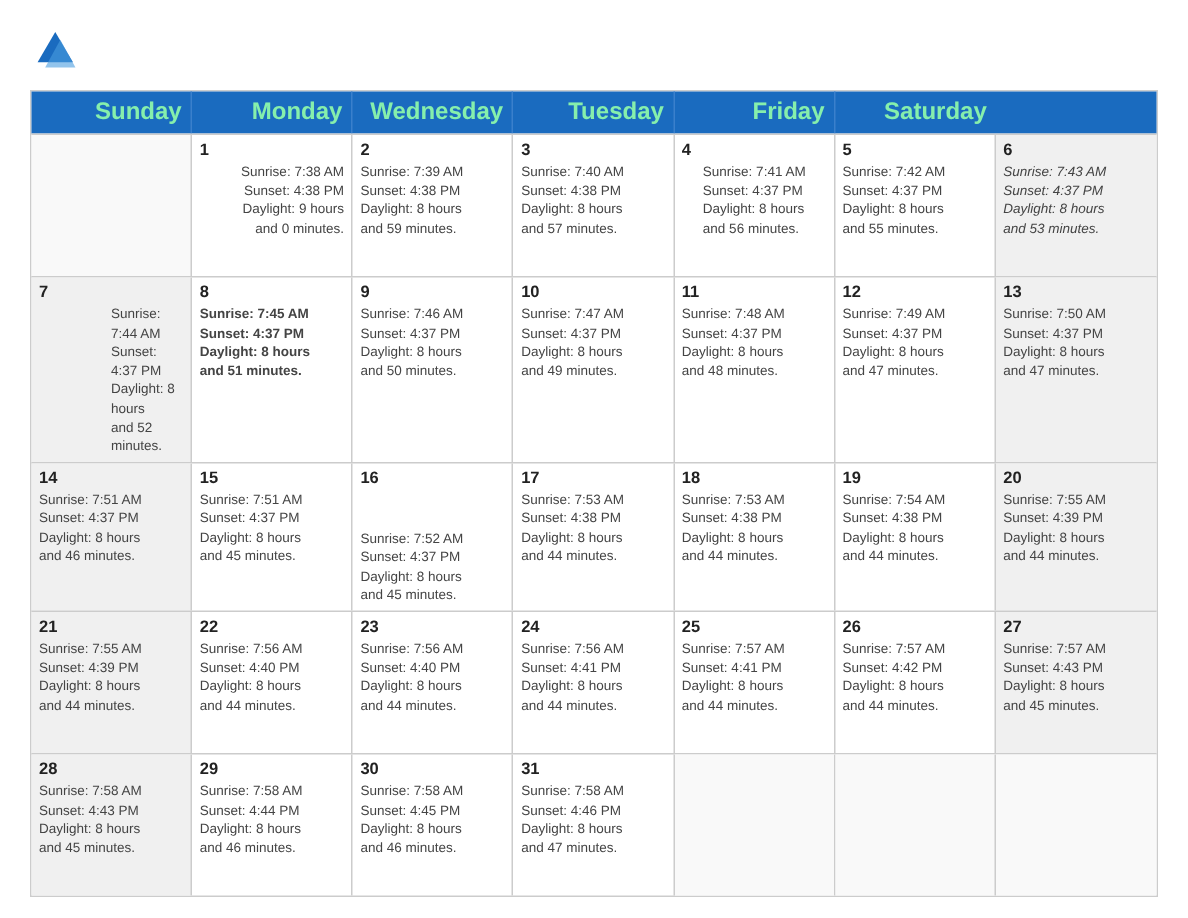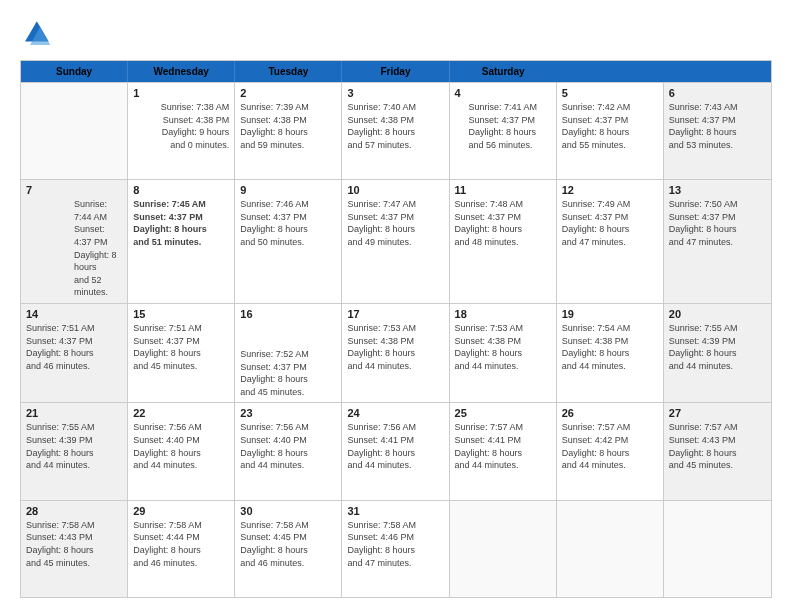--- a/index.html
+++ b/index.html
@@ -58,25 +58,25 @@
       display: flex;
       flex-direction: column;
       border: 1px solid #ccc;
     }
     .cal-header-row {
       display: grid;
       grid-template-columns: repeat(7, 1fr);
       background: #1a6bbf;
     }
     .cal-header-cell {
-      color: #000000;
-      font-size: 10px;
+      color: #86efac;
+      font-size: 16px;
       font-weight: bold;
       padding: 5px 6px;
-      text-align: center;
+      text-align: right;
       border-right: 1px solid #3a80cc;
     }
     .cal-header-cell:last-child { border-right: none; }
     .cal-body {
       flex: 1;
       display: flex;
       flex-direction: column;
     }
     .cal-week {
       display: grid;
@@ -124,20 +124,21 @@
     </div>
     <div class="title-block">
       <div class="month-title"></div>
       <div class="location"></div>
     </div>
   </div>
 
   <div class="calendar">
     <div class="cal-header-row">
     <div class="cal-header-cell">Sunday</div>
+        <div class="cal-header-cell">Monday</div>
         <div class="cal-header-cell">Wednesday</div>
         <div class="cal-header-cell">Tuesday</div>
         <div class="cal-header-cell">Friday</div>
         <div class="cal-header-cell">Saturday</div>
       </div>
     <div class="cal-body">
     <div class="cal-week">
           <div class="cal-cell empty"></div>
           <div class="cal-cell">
             <div class="day-number">1</div>
@@ -169,21 +170,21 @@
           </div>
           <div class="cal-cell">
             <div class="day-number">5</div>
             <div class="cell-info" style="white-space: pre-line;">Sunrise: 7:42 AM
 Sunset: 4:37 PM
 Daylight: 8 hours
 and 55 minutes.</div>
           </div>
           <div class="cal-cell shaded">
             <div class="day-number">6</div>
-            <div class="cell-info" style="white-space: pre-line;">Sunrise: 7:43 AM
+            <div class="cell-info" style="white-space: pre-line; font-style: italic;">Sunrise: 7:43 AM
 Sunset: 4:37 PM
 Daylight: 8 hours
 and 53 minutes.</div>
           </div>
         </div>
         <div class="cal-week">
           <div class="cal-cell shaded">
             <div class="day-number">7</div>
             <div class="cell-info" style="white-space: pre-line; margin-left: 48px;">Sunrise: 7:44 AM
 Sunset: 4:37 PM

